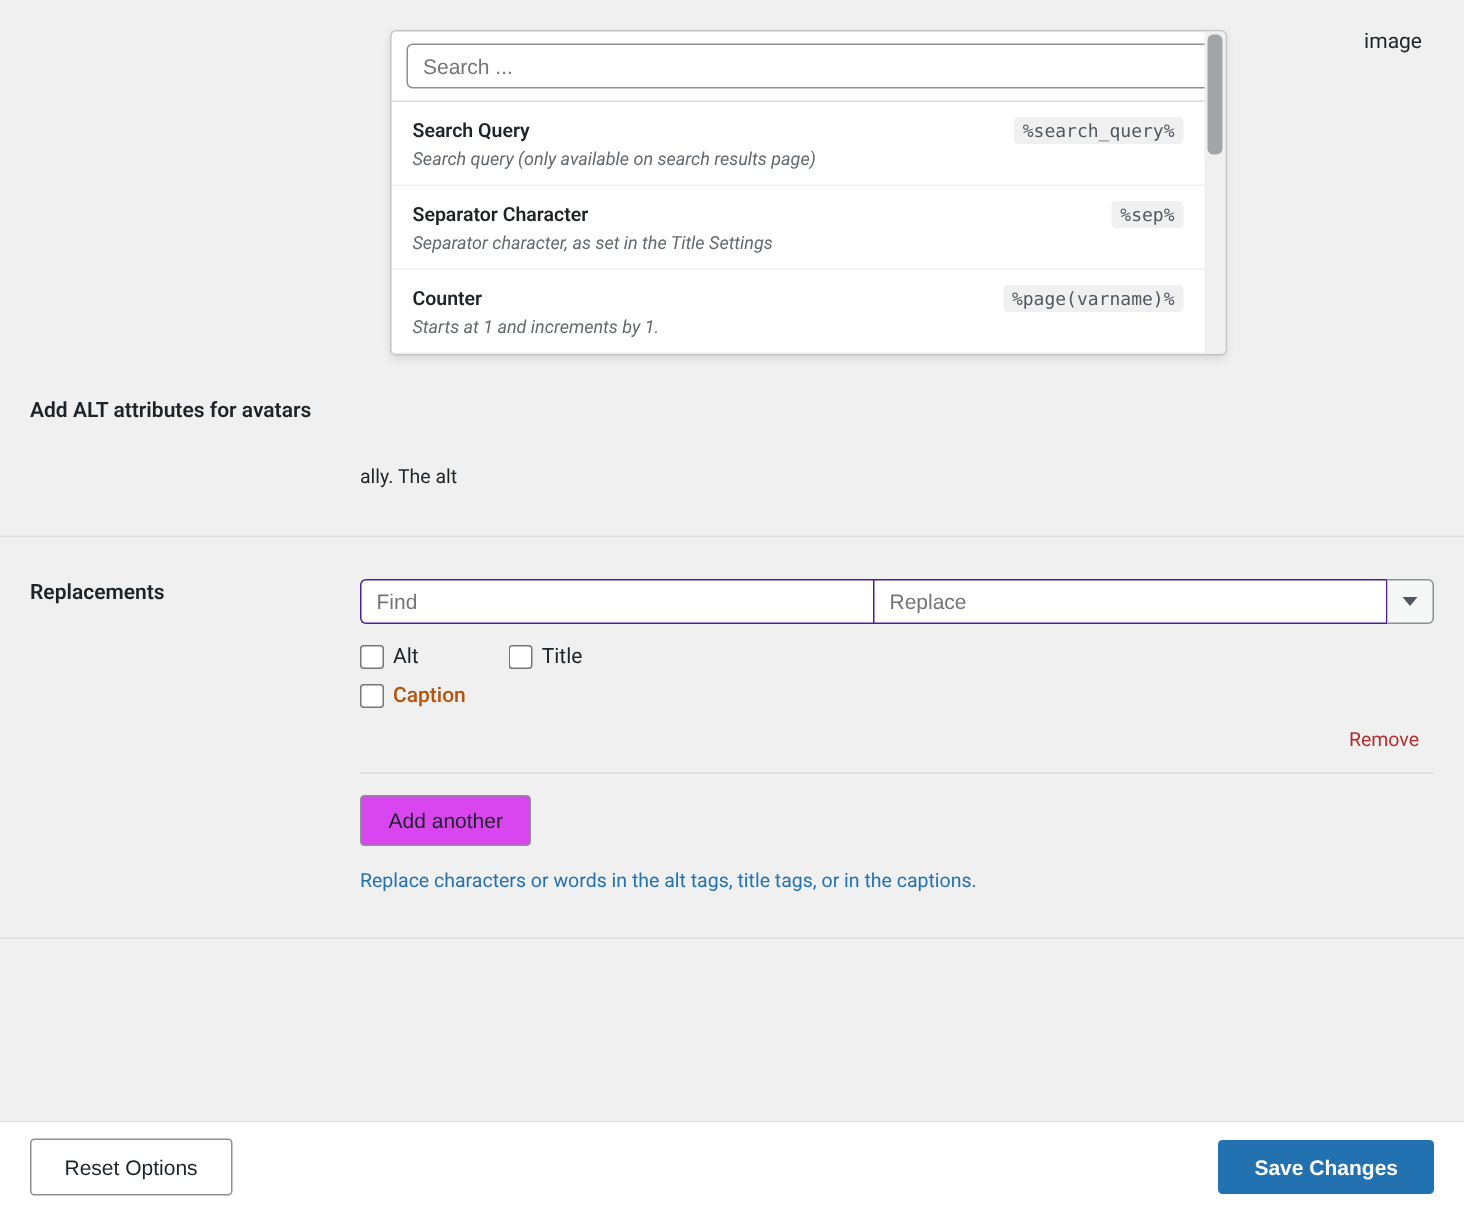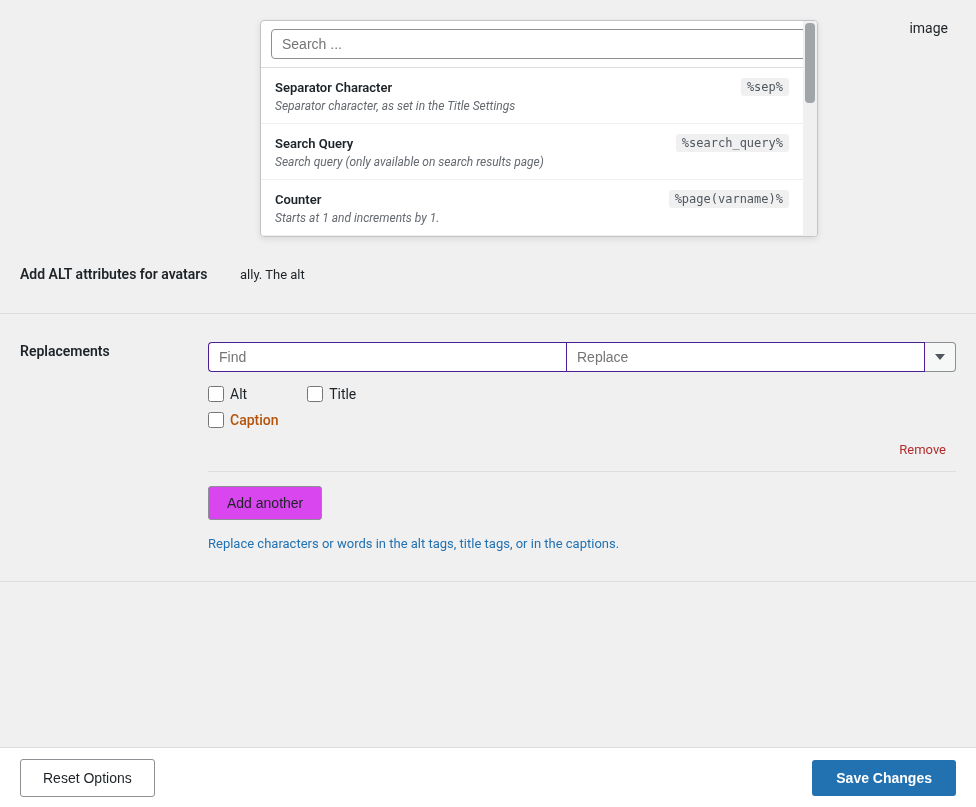--- a/index.html
+++ b/index.html
@@ -138,32 +138,33 @@
     }
 
     .alt-content-col {
       flex: 1;
     }
 
     .alt-description {
       color: #1d2327;
       font-size: 13px;
       line-height: 1.5;
+      margin-top: 44px;
     }
 
     
     .replacements-row {
       display: flex;
       padding: 28px 20px 28px 0;
       border-bottom: 1px solid #ddd;
       align-items: flex-start;
     }
 
     .replacements-label-col {
-      width: 208px;
+      width: 240px;
       padding-left: 20px;
       flex-shrink: 0;
     }
 
     .replacements-content-col {
       flex: 1;
     }
 
     .find-replace-row {
       display: flex;
@@ -342,32 +343,32 @@
         <div class="search-input-wrapper">
           <input type="text" class="search-input" placeholder="Search ..." style="">
         </div>
         <div class="scrollbar-track">
           <div class="scrollbar-thumb"></div>
         </div>
         <div class="dropdown-items">
 
           <div class="dropdown-item">
             <div class="dropdown-item-header">
+              <span class="dropdown-item-title">Search Query</span>
+              <span class="dropdown-item-badge">%search_query%</span>
+            </div>
+            <div class="dropdown-item-desc">Search query (only available on search results page)</div>
+          </div>
+
+          <div class="dropdown-item">
+            <div class="dropdown-item-header">
               <span class="dropdown-item-title">Separator Character</span>
               <span class="dropdown-item-badge">%sep%</span>
             </div>
             <div class="dropdown-item-desc">Separator character, as set in the Title Settings</div>
-          </div>
-
-          <div class="dropdown-item">
-            <div class="dropdown-item-header">
-              <span class="dropdown-item-title">Search Query</span>
-              <span class="dropdown-item-badge">%search_query%</span>
-            </div>
-            <div class="dropdown-item-desc">Search query (only available on search results page)</div>
           </div>
 
           <div class="dropdown-item">
             <div class="dropdown-item-header">
               <span class="dropdown-item-title">Counter</span>
               <span class="dropdown-item-badge">%page(varname)%</span>
             </div>
             <div class="dropdown-item-desc">Starts at 1 and increments by 1.</div>
           </div>
 

